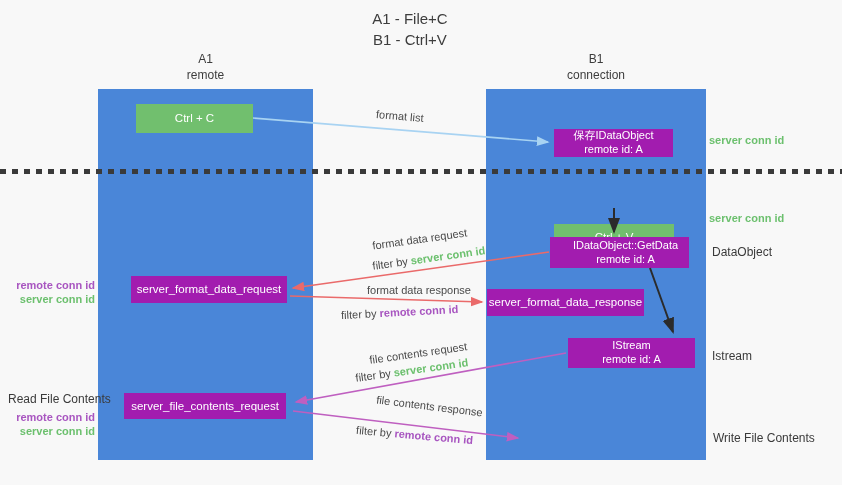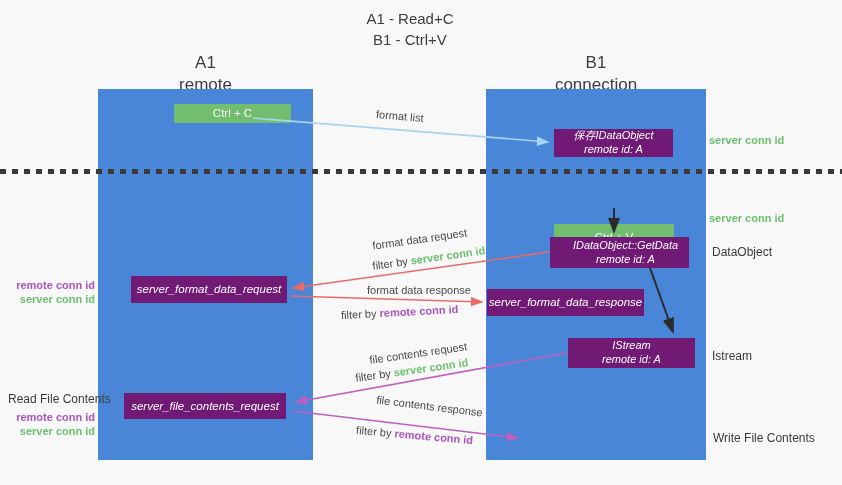--- a/index.html
+++ b/index.html
@@ -3,63 +3,63 @@
 <meta charset="utf-8">
 <style>
   html,body{margin:0;padding:0;background:#fff;}
   #canvas{
     position:relative;width:842px;height:485px;background:#f8f8f8;
     font-family:"Liberation Sans",sans-serif;overflow:hidden;
   }
   .abs{position:absolute;}
   .title{left:310px;top:8px;width:200px;text-align:center;font-size:15px;
     color:#3d3d3d;line-height:1.4;}
-  .col-header{top:52px;text-align:center;font-size:17px;color:#3d3d3d;line-height:1.3;}
+  .col-header{top:52px;text-align:center;font-size:12px;color:#3d3d3d;line-height:1.3;}
   .column{background:#4a86d8;top:89px;height:371px;}
   .dotline{left:0;top:169px;width:842px;height:5px;
     background:repeating-linear-gradient(90deg,#3a3a3a 0 6px,transparent 6px 12px);z-index:3;}
   .node{z-index:4;display:flex;flex-direction:column;align-items:center;justify-content:center;
     color:#fff;text-align:center;line-height:1.25;}
   .node.green{background:#71bf6e;font-size:11.5px;}
-  .node.orange{background:#701a75;font-size:11px;font-style:italic;}
+  .node.orange{background:#a21caf;font-size:11px;}
   .node.single{font-size:11.5px;}
   svg.arrows{left:0;top:0;z-index:5;pointer-events:none;}
   .lbl{z-index:6;white-space:nowrap;font-size:11px;color:#4a4a4a;}
   .lbl .green-k{color:#6cc06e;font-weight:bold;}
   .lbl .purple-k{color:#a855c0;font-weight:bold;}
   .side-green{color:#6cc06e;font-weight:bold;font-size:11px;}
   .side-purple{color:#a855c0;font-weight:bold;font-size:11px;}
   .side-dark{color:#3a3a3a;font-size:12px;}
   .right-align{text-align:right;}
 </style>
 </head>
 <body>
 
 <div id="canvas">
 
   <div class="abs title">
-    <div>A1 - Read+C</div>
+    <div>A1 - File+C</div>
     <div>B1 - Ctrl+V</div>
   </div>
 
   <div class="abs col-header" style="left:98px;width:215px;">
     <div>A1</div>
     <div>remote</div>
   </div>
   <div class="abs col-header" style="left:486px;width:220px;">
     <div>B1</div>
     <div>connection</div>
   </div>
 
   <div class="abs column" style="left:98px;width:215px;"></div>
   <div class="abs column" style="left:486px;width:220px;"></div>
 
   <div class="abs dotline"></div>
 
-  <div class="abs node green" style="left:136px;top:104px;width:117px;height:19px;margin-left:38px;">
+  <div class="abs node green" style="left:136px;top:104px;width:117px;height:29px;">
     <span>Ctrl + C</span>
   </div>
 
   <div class="abs node orange" style="left:554px;top:129px;width:119px;height:28px;">
     <span>保存IDataObject</span>
     <span>remote id: A</span>
   </div>
 
   <div class="abs node green" style="left:554px;top:181px;width:120px;height:26px;margin-top:43px;">
     <span>Ctrl + V</span>

